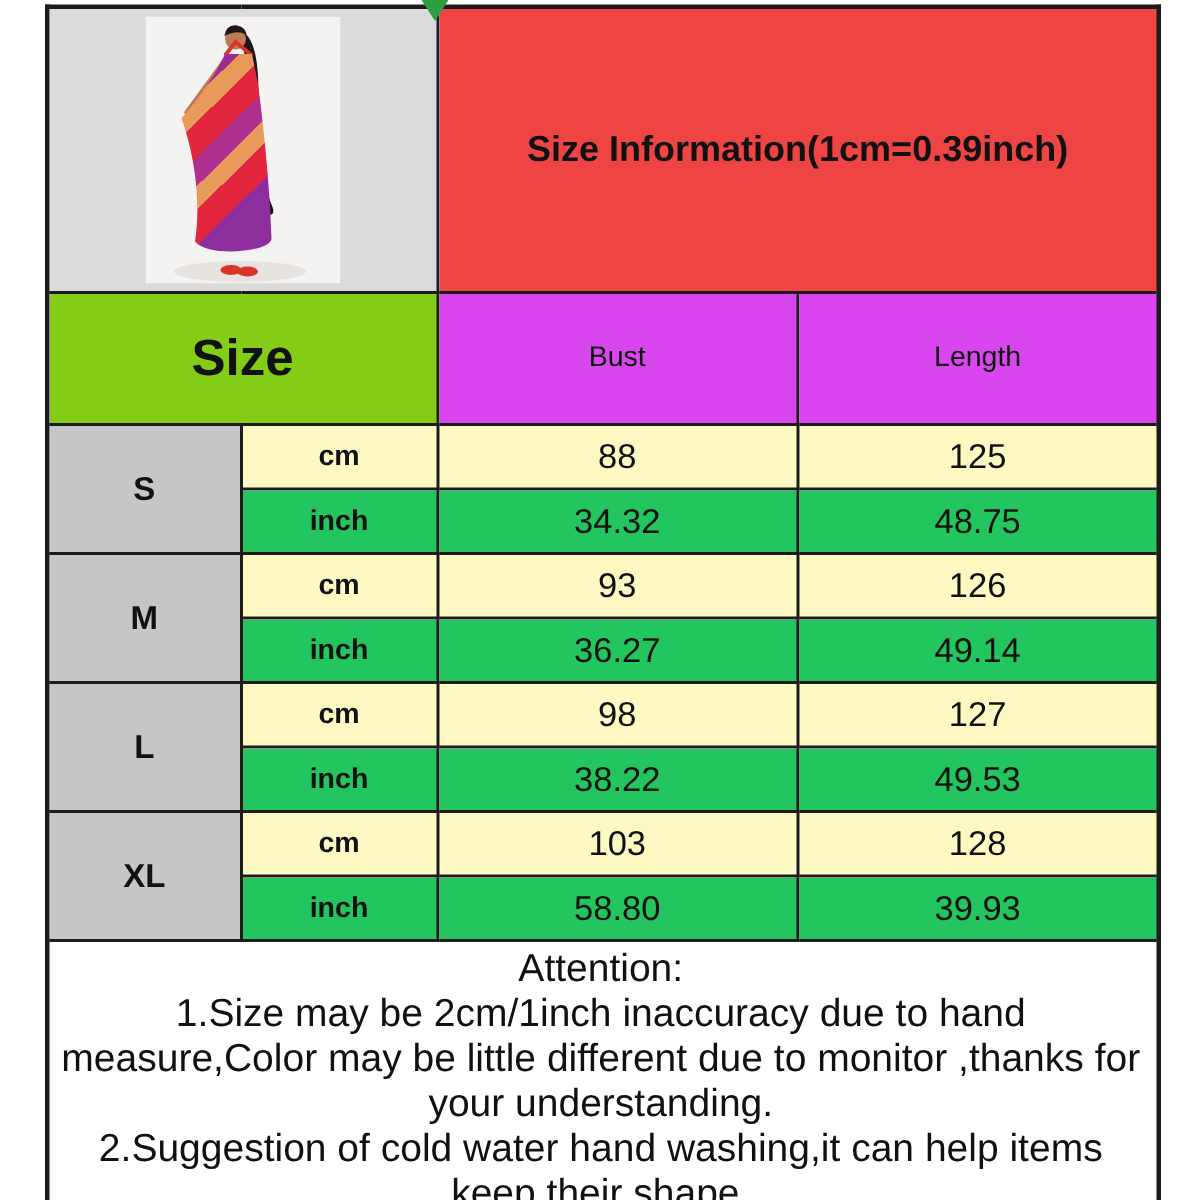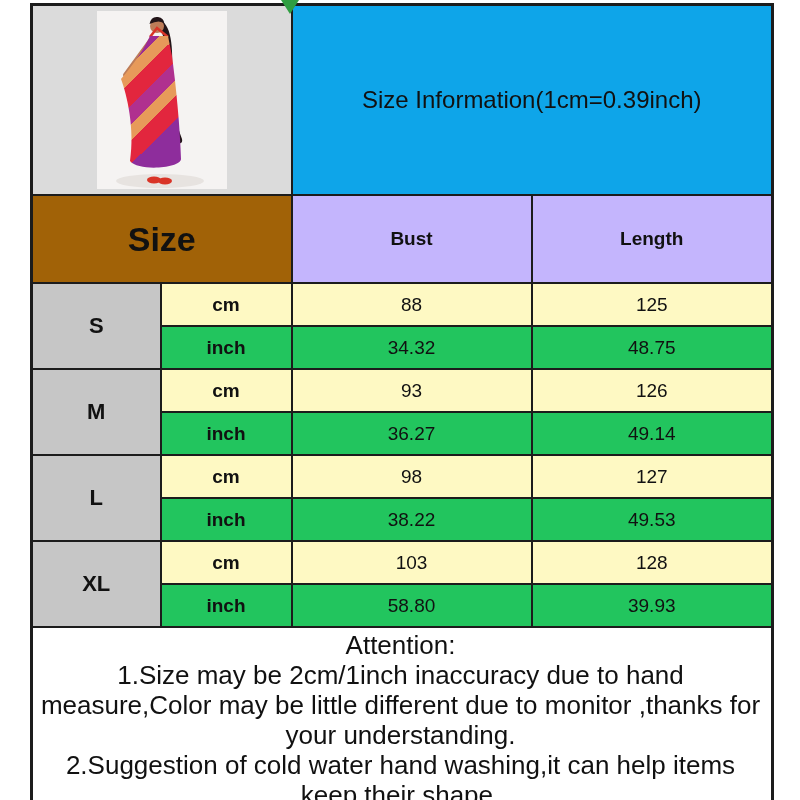--- a/index.html
+++ b/index.html
@@ -17,29 +17,29 @@
     position:absolute;left:30px;top:3px;width:741px;
     border-collapse:collapse;table-layout:fixed;
     border:3px solid #1c1c1c;
   }
   table.size-table td{
     border:2px solid #1c1c1c;text-align:center;vertical-align:middle;
     overflow:hidden;
   }
   td.photo-cell{background:#dbdbdb;height:186px;}
   td.title-cell{
-    background:#0ea5e9;font-weight:normal;font-size:24px;letter-spacing:0;
+    background:#ef4444;font-weight:bold;font-size:24px;letter-spacing:0;
   }
-  td.size-head{background:#a16207;font-weight:bold;font-size:34px;height:84px;}
-  td.col-head{background:#c4b5fd;font-weight:bold;font-size:19px;}
+  td.size-head{background:#84cc16;font-weight:bold;font-size:34px;height:84px;}
+  td.col-head{background:#d946ef;font-weight:normal;font-size:19px;}
   td.size-label{background:#c6c6c6;font-weight:bold;font-size:22px;}
   tr.cm-row td.unit, tr.cm-row td.val{background:#fef9c3;}
   tr.inch-row td.unit, tr.inch-row td.val{background:#22c55e;}
   td.unit{font-weight:bold;font-size:19px;height:39px;}
-  td.val{font-size:19px;font-weight:400;}
+  td.val{font-size:23px;font-weight:400;}
   td.attention-cell{
     background:#ffffff;text-align:left;vertical-align:top;
     height:146px;padding:2px 6px 2px 3px;
     font-size:26px;line-height:30px;font-weight:400;
   }
   .photo-wrap{display:flex;justify-content:center;align-items:center;}
   .photo-wrap svg{display:block;}
 </style>
 </head>
 <body>

